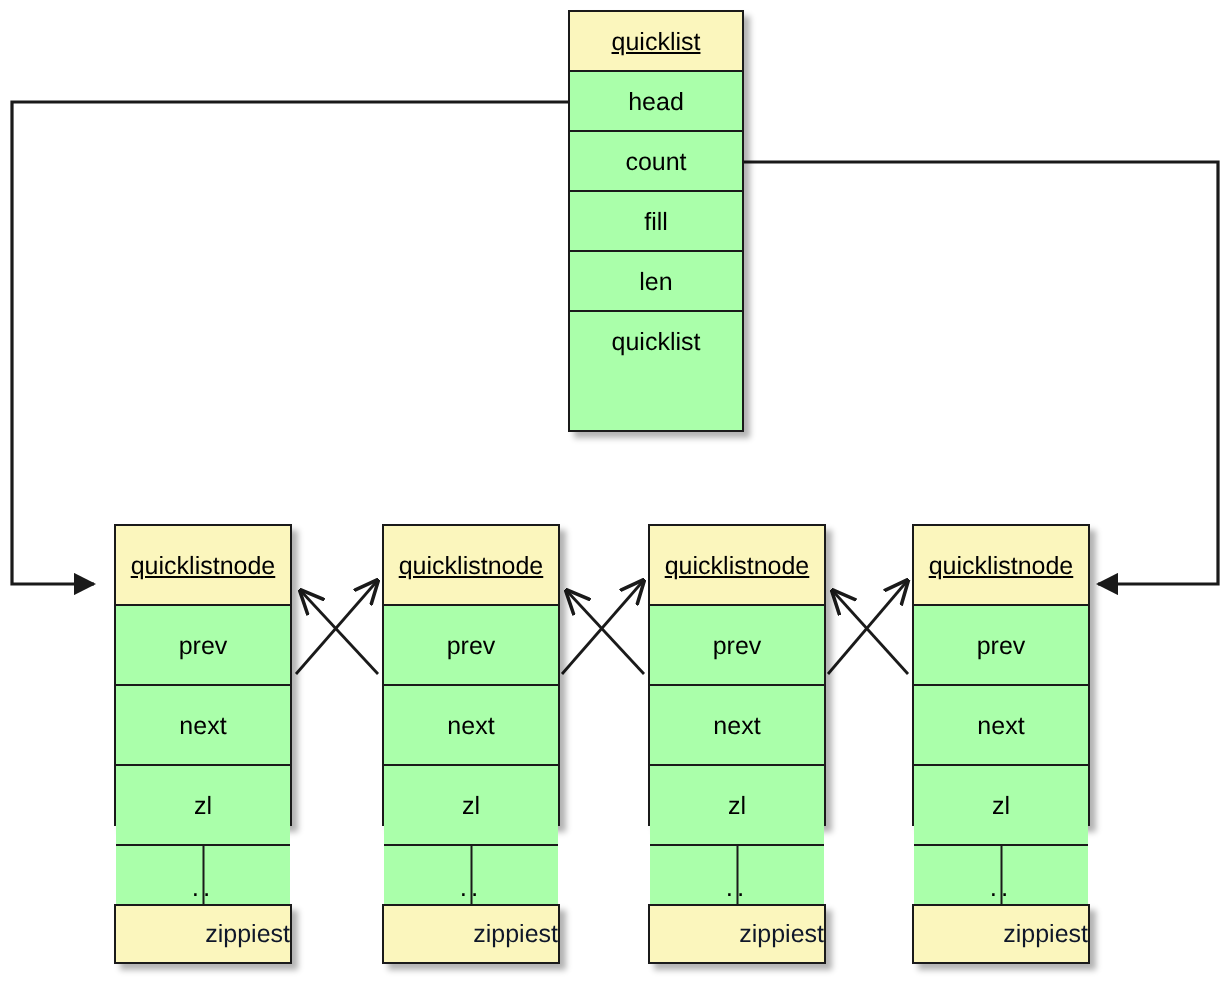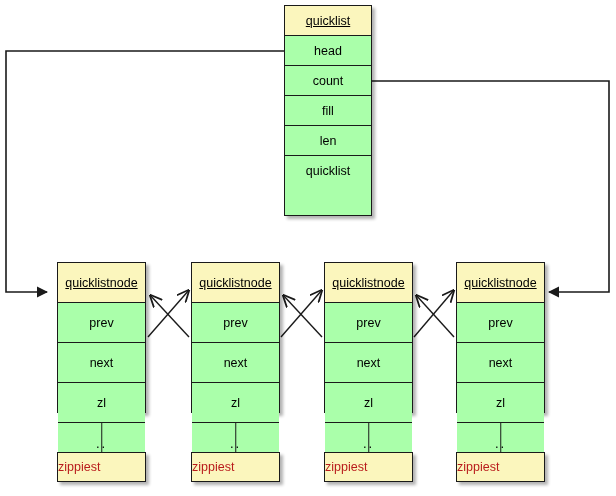--- a/index.html
+++ b/index.html
@@ -59,23 +59,23 @@
     font-size: 13px;
   }
   .zipbox {
     position: absolute;
     box-sizing: border-box;
     border: 1.5px solid #1a1a1a;
     background: #fbf6bd;
     box-shadow: 3px 3px 3px rgba(0,0,0,0.30);
     display: flex;
     align-items: center;
-    justify-content: flex-start;
+    justify-content: flex-end;
     font-size: 12.5px;
-    color: #b91c1c;
+    color: #0f172a;
     z-index: 3;
   }
   .divider-tick {
     position: absolute;
     left: 50%;
     top: 0;
     bottom: 0;
     width: 1.5px;
     background: #1a1a1a;
     transform: translateX(-50%);

